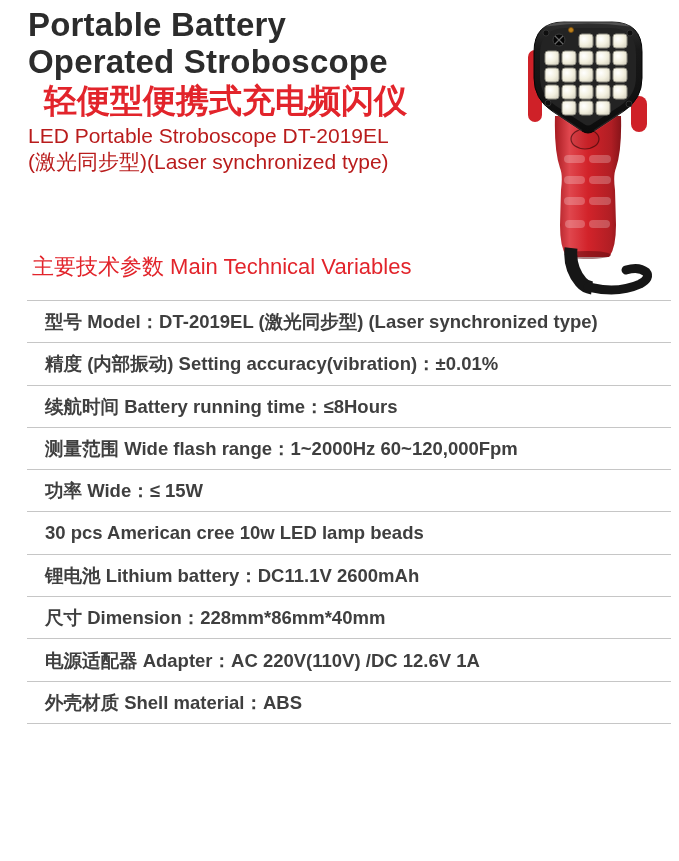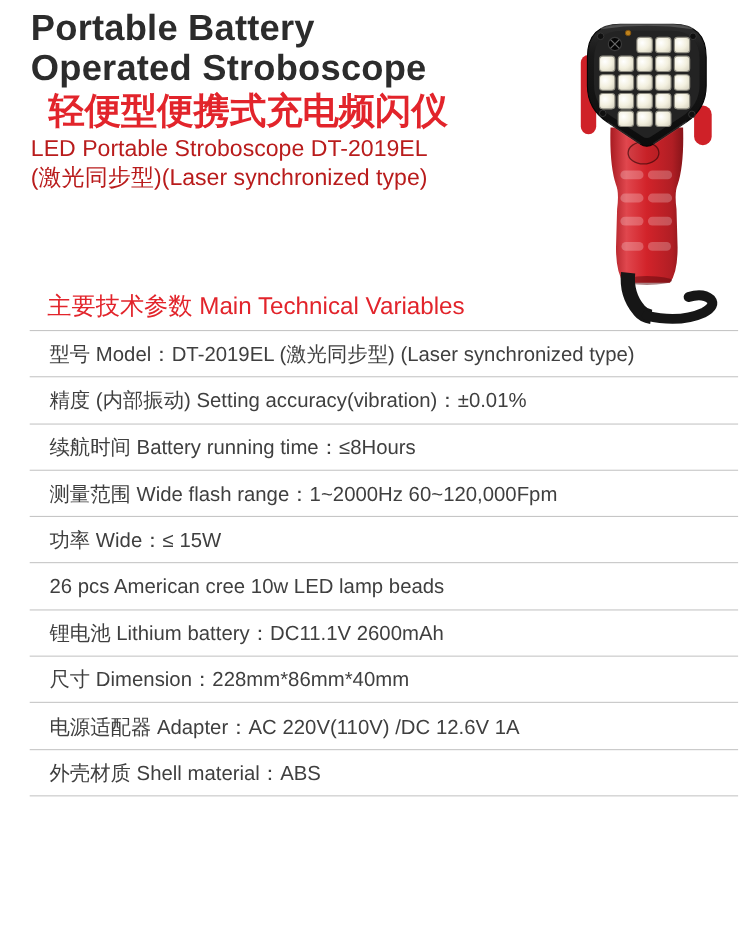--- a/index.html
+++ b/index.html
@@ -23,37 +23,38 @@
     position:absolute; left:44px; top:82px;
     font-size:33px; line-height:38px; font-weight:700;
     color:var(--accent-red);
   }
   .subtitle {
     position:absolute; left:28px; top:123px;
     font-size:21px; line-height:26px;
     color:#b91c1c;
   }
   .section-heading {
-    position:absolute; left:28px; top:249px; margin:15px;
+    position:absolute; left:28px; top:249px; margin:4px;
     font-size:22px; line-height:28px; font-weight:400;
     color:var(--accent-red);
     text-align:right;
   }
   .spec-table {
     position:absolute; left:27px; top:300px; width:644px;
     border-bottom:1px solid var(--divider);
   }
   .spec-row {
     height:41.3px;
     border-top:1px solid var(--divider);
     display:flex; align-items:center;
     padding-left:18px;
     font-size:18.5px;
     color:var(--body-text);
     white-space:nowrap;
+    font-weight:bold;
   }
   .product {
     position:absolute; left:488px; top:0;
     width:188px; height:300px;
   }
 </style>
 </head>
 <body style="--accent-red: #e2242b; --title-text: #2c2c2c; --body-text: #3f3f3f; --divider: #c6c6c6; --product-red: #d2232a; --head-black: #1c1c1c; --led-white: #f3f0df; --strap-black: #161616; --indicator-orange: #bf831d;">
 
 <div class="title-en">
@@ -158,18 +159,18 @@
 </svg>
 
 <h2 class="section-heading">主要技术参数 Main Technical Variables</h2>
 
 <div class="spec-table">
   <div class="spec-row">型号 Model：DT-2019EL (激光同步型) (Laser synchronized type)</div>
   <div class="spec-row">精度 (内部振动) Setting accuracy(vibration)：±0.01%</div>
   <div class="spec-row">续航时间 Battery running time：≤8Hours</div>
   <div class="spec-row">测量范围 Wide flash range：1~2000Hz 60~120,000Fpm</div>
   <div class="spec-row">功率 Wide：≤ 15W</div>
-  <div class="spec-row">26 pcs American cree 10w LED lamp beads</div>
+  <div class="spec-row">30 pcs American cree 10w LED lamp beads</div>
   <div class="spec-row">锂电池 Lithium battery：DC11.1V 2600mAh</div>
   <div class="spec-row">尺寸 Dimension：228mm*86mm*40mm</div>
   <div class="spec-row">电源适配器 Adapter：AC 220V(110V) /DC 12.6V 1A</div>
   <div class="spec-row">外壳材质 Shell material：ABS</div>
 </div>
 
 </body></html>

